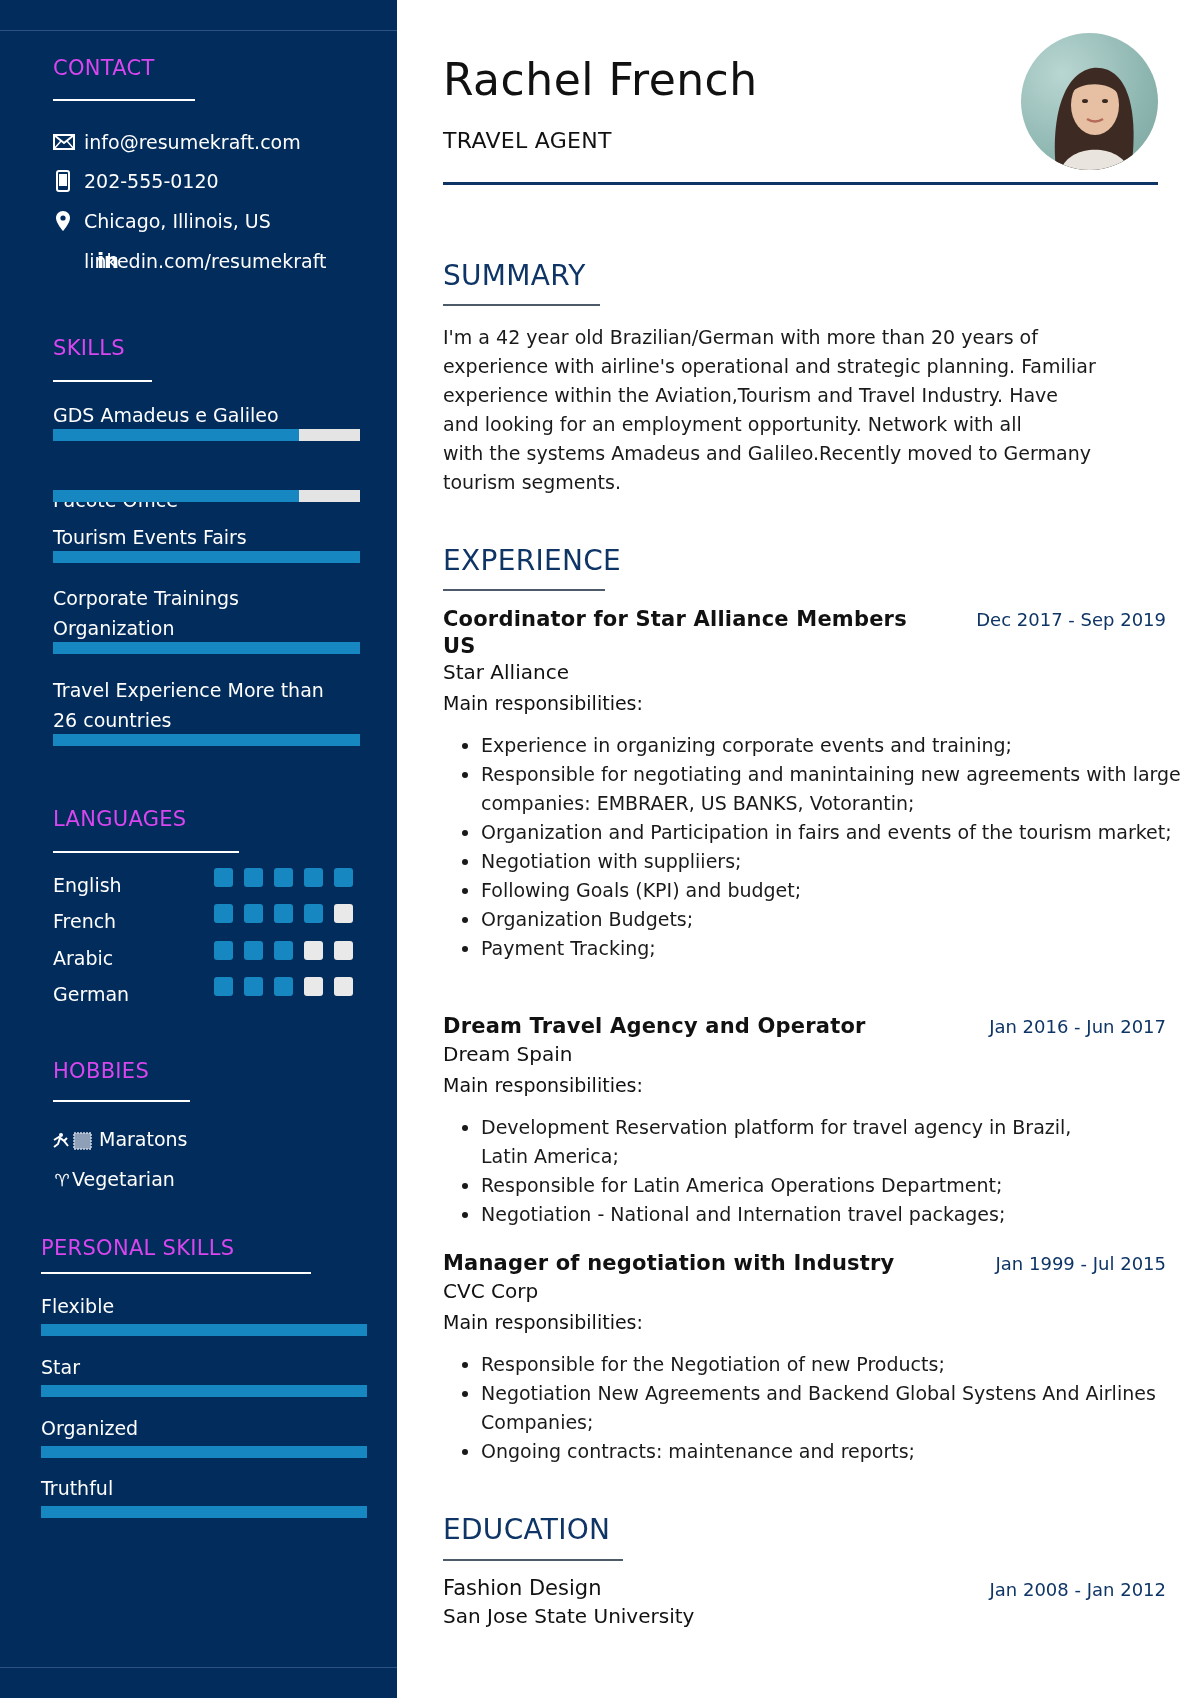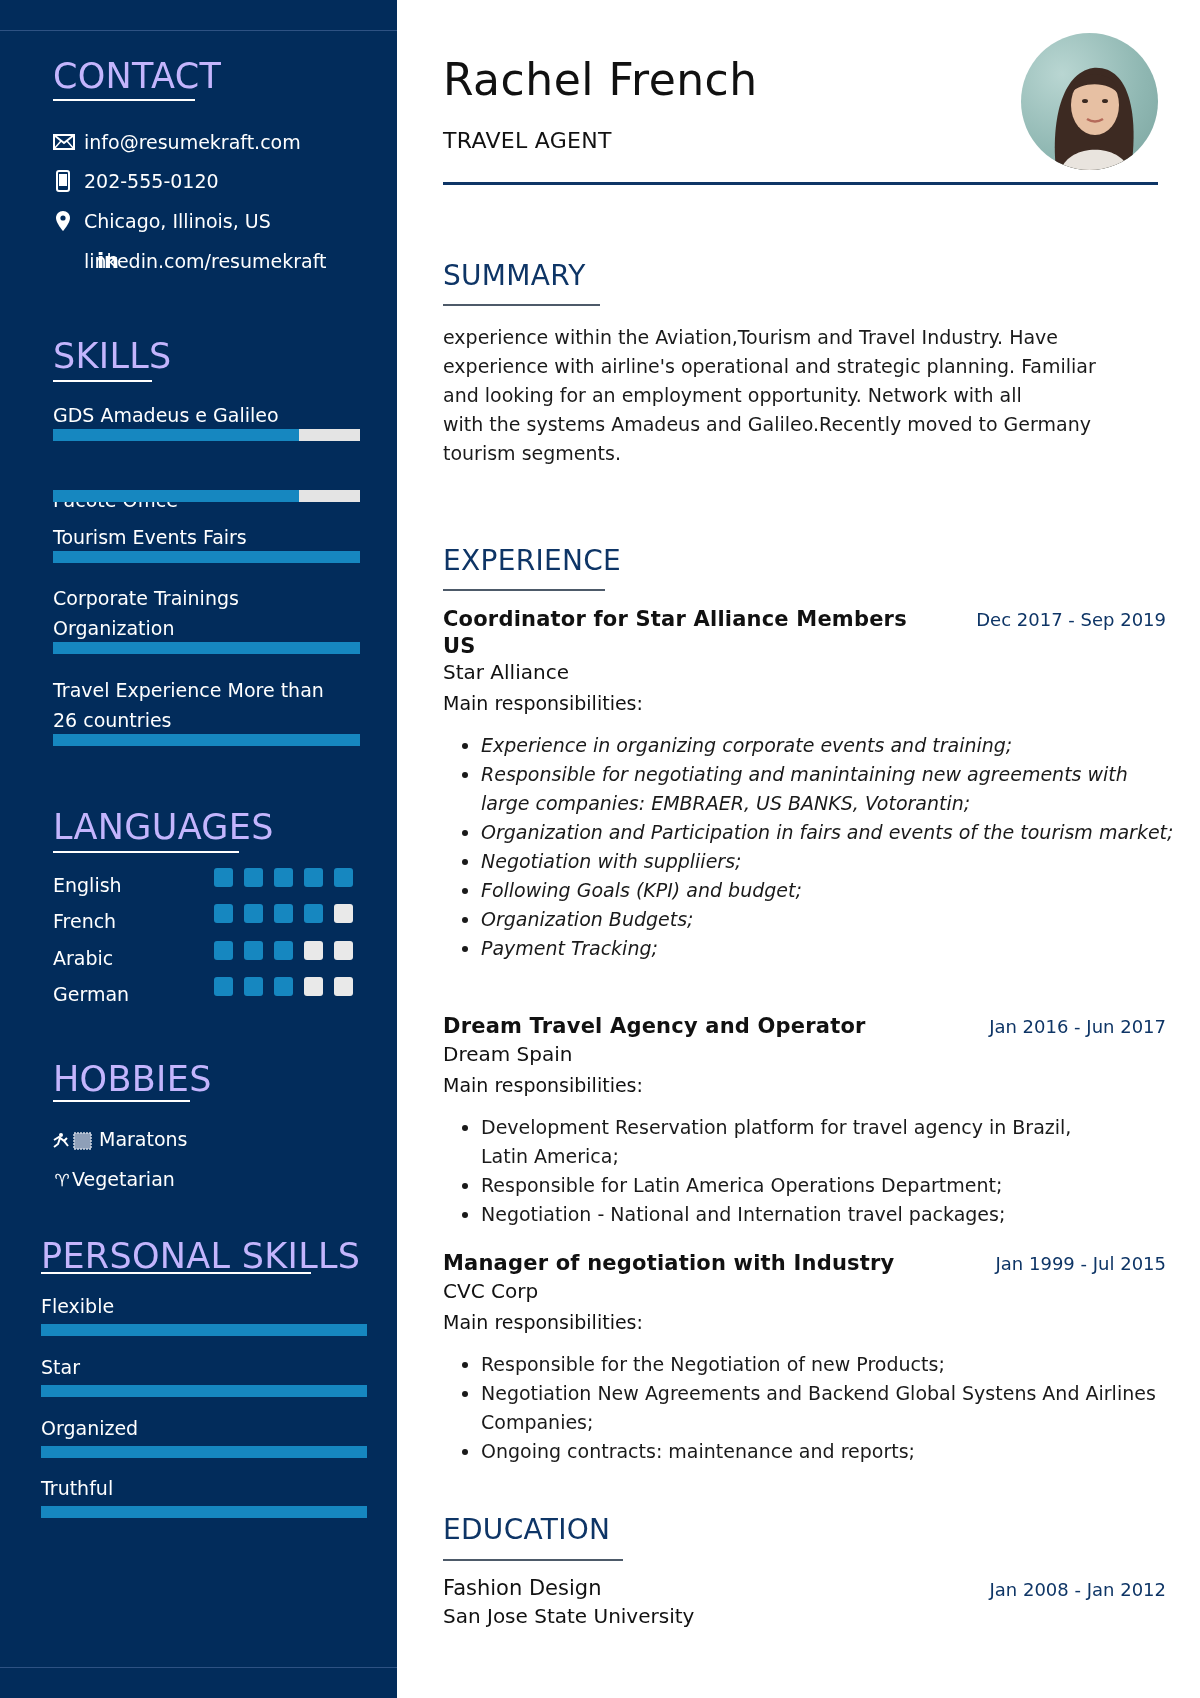--- a/index.html
+++ b/index.html
@@ -1,21 +1,21 @@
 <!DOCTYPE html>
 <html><head>
 <meta charset="utf-8">
 <style>
   html, body { margin:0; padding:0; }
   body { width:1200px; height:1698px; position:relative; background:#ffffff; overflow:hidden;
          font-family:"DejaVu Sans", "Liberation Sans", sans-serif; }
   .sidebar { position:absolute; left:0; top:0; width:397px; height:1698px; background:#022c5b; }
   .sb-line { position:absolute; left:0; width:397px; height:1px; background:#2e5283; }
   .abs { position:absolute; }
-  .sb-heading { color:#c4b5fd; font-size:35px; font-weight:500; letter-spacing:0.3px; white-space:nowrap; }
+  .sb-heading { color:#d946ef; font-size:21px; font-weight:500; letter-spacing:0.3px; white-space:nowrap; }
   .sb-underline { position:absolute; height:2px; background:#ffffff; }
   .sb-text { color:#ffffff; font-size:19px; white-space:nowrap; line-height:30px; }
   .icon { position:absolute; display:flex; align-items:center; justify-content:center; color:#fff; }
   .bar { position:absolute; height:12px; background:#e4e4e4; }
   .bar .fill { height:100%; background:#1687c0; }
   .dots { position:absolute; display:flex; gap:11px; }
   .dot { width:19px; height:19px; border-radius:3px; background:#1687c0; }
   .dot.off { background:#e9e9e9; }
 
   .name { color:#111; font-size:44px; font-weight:500; white-space:nowrap; letter-spacing:0.5px; }
@@ -188,36 +188,37 @@
     <ellipse cx="64" cy="68" rx="3" ry="2" fill="#3b2a22"></ellipse>
     <ellipse cx="84" cy="68" rx="3" ry="2" fill="#3b2a22"></ellipse>
     <path d="M66 86 Q74 91 82 86" stroke="#b56a5a" stroke-width="2.5" fill="none"></path>
   </svg>
 </div>
 <div class="rule" style="left:443px; top:182px; width:715px;"></div>
 
 <div class="abs m-heading" style="left:443px; top:259px;">SUMMARY</div>
 <div class="m-underline" style="left:443px; top:304px; width:157px;"></div>
 <div class="abs body-text" style="left:443px; top:323px; width:720px;">
+  <div>I'm a 42 year old Brazilian/German with more than 20 years of</div>
+  <div>experience with airline's operational and strategic planning. Familiar</div>
   <div>experience within the Aviation,Tourism and Travel Industry. Have</div>
-  <div>experience with airline's operational and strategic planning. Familiar</div>
   <div>and looking for an employment opportunity.  Network with all</div>
   <div>with the systems Amadeus and Galileo.Recently moved to Germany</div>
   <div>tourism segments.</div>
 </div>
 
 <div class="abs m-heading" style="left:443px; top:544px;">EXPERIENCE</div>
 <div class="m-underline" style="left:443px; top:589px; width:162px;"></div>
 
 <div class="abs job-title" style="left:443px; top:607px;">Coordinator for Star Alliance Members</div>
 <div class="abs job-date" style="right:34px; top:609px;">Dec 2017 - Sep 2019</div>
 <div class="abs job-title" style="left:443px; top:634px;">US</div>
 <div class="abs job-sub" style="left:443px; top:660px;">Star Alliance</div>
 <div class="abs resp" style="left:443px; top:692px;">Main responsibilities:</div>
-<ul class="bul" style="left:443px; top:731px; width:700px;font-style:italic;">
+<ul class="bul" style="left:443px; top:731px; width:700px;">
   <li>Experience in organizing corporate events and training;</li>
   <li>Responsible for negotiating and manintaining new agreements with large companies: EMBRAER, US BANKS, Votorantin;</li>
   <li>Organization and Participation in fairs and events of the tourism market;</li>
   <li>Negotiation with suppliiers;</li>
   <li>Following Goals (KPI) and budget;</li>
   <li>Organization Budgets;</li>
   <li>Payment Tracking;</li>
 </ul>
 
 <div class="abs job-title" style="left:443px; top:1014px;">Dream Travel Agency and Operator</div>

